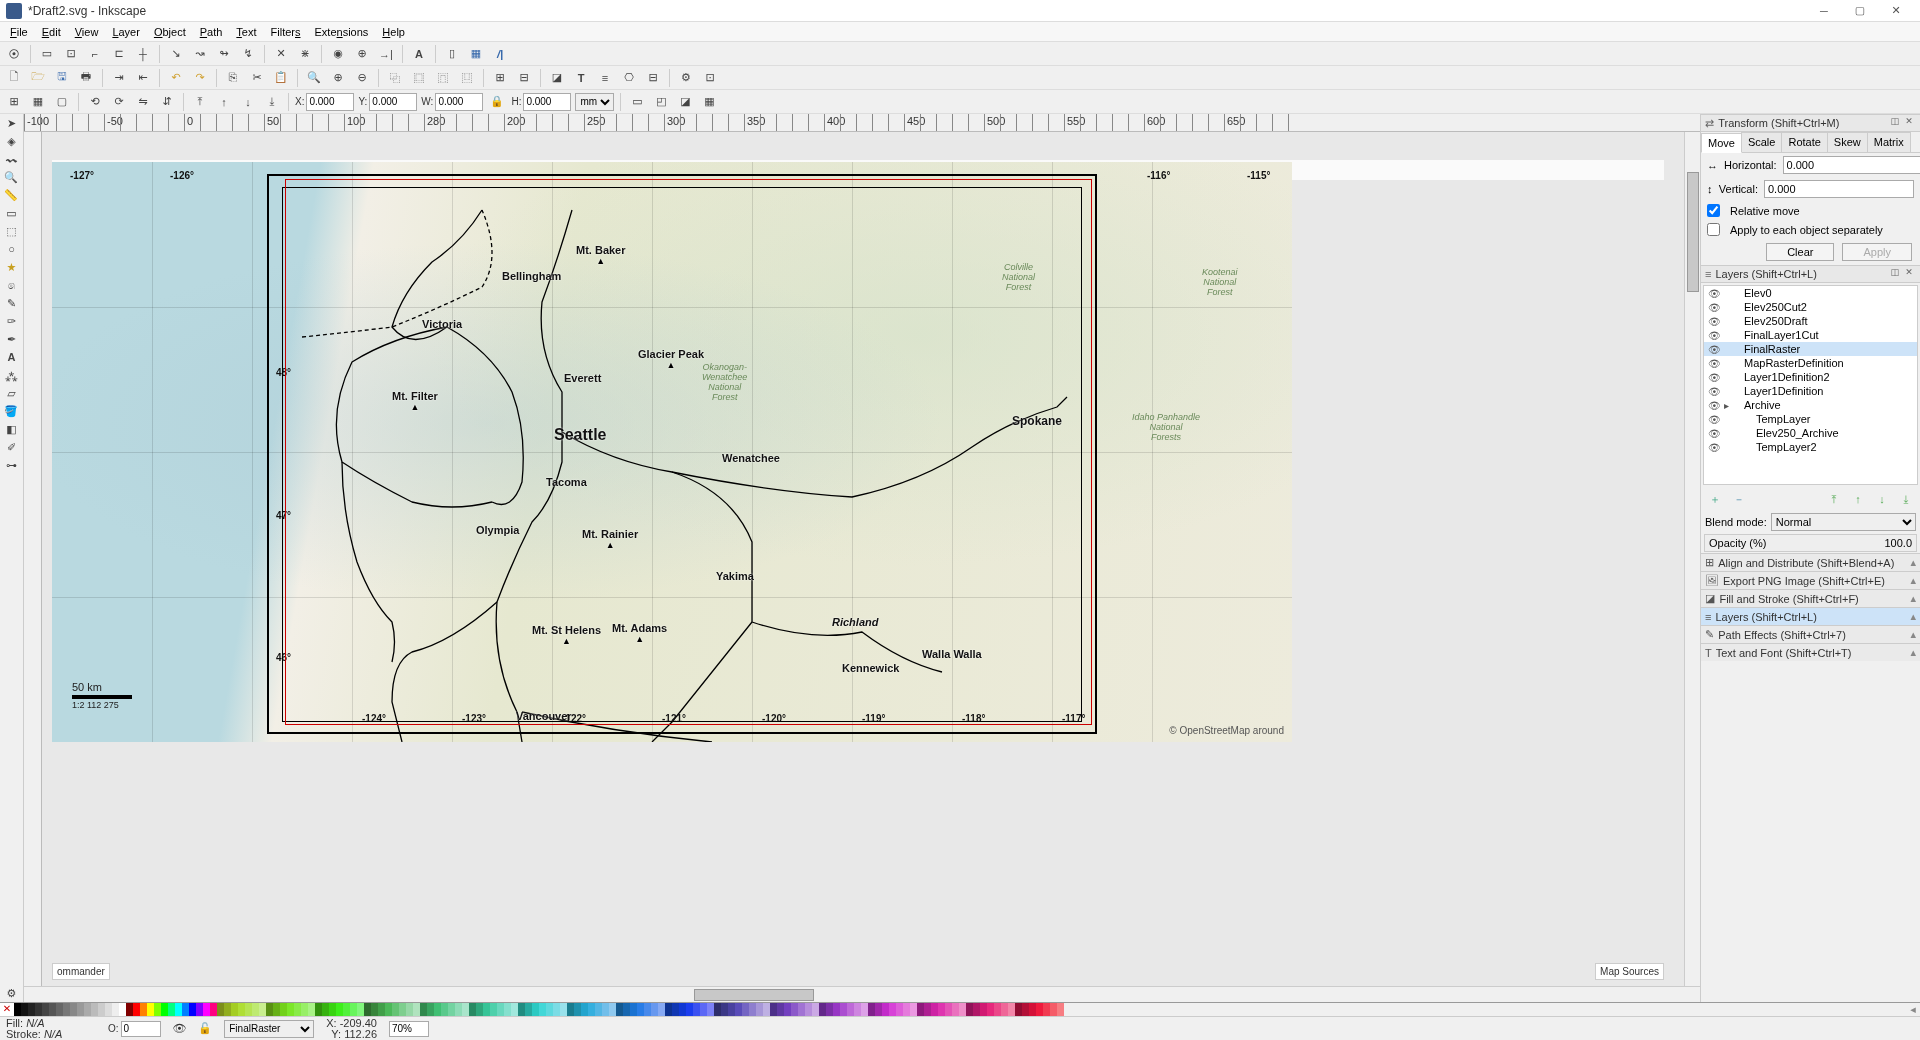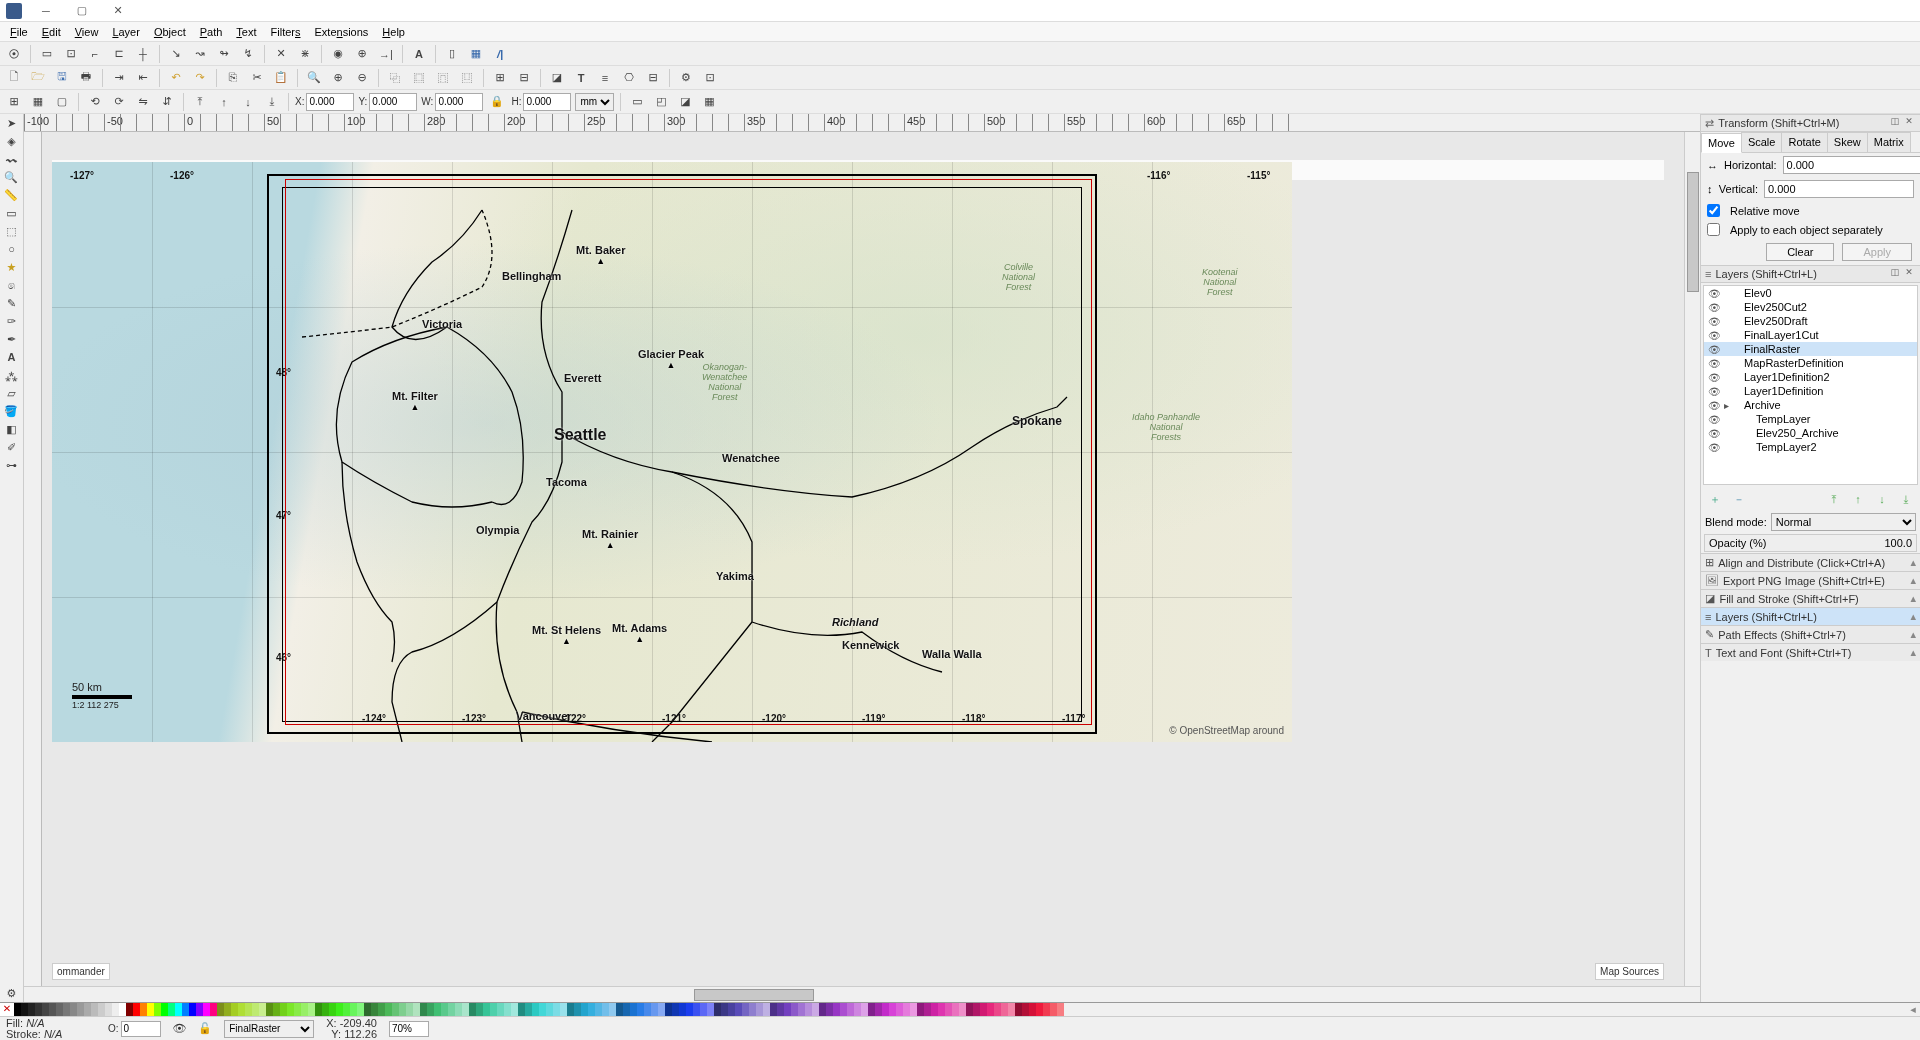--- a/index.html
+++ b/index.html
@@ -84,20 +84,21 @@
 .statusbar .coords { text-align: right; line-height: 11px; }
 .statusbar input { width: 40px; height: 16px; font-size: 10px; border: 1px solid #aaa; }
 .map-road { stroke: #000; stroke-width: 1.3; fill: none; }
 .map-dash { stroke: #000; stroke-width: 1.3; stroke-dasharray: 4 3; fill: none; }
 </style>
 </head>
 <body>
 
 <div class="titlebar">
   <span style="width:16px;height:16px;background:#3a5a8a;border-radius:2px;margin-right:6px"></span>
+  <span class="title">*Draft2.svg - Inkscape</span>
   <div class="winbtn">─</div>
   <div class="winbtn">▢</div>
   <div class="winbtn">✕</div>
 </div>
 
 <div class="menubar">
   <span><u>F</u>ile</span>
   <span><u>E</u>dit</span>
   <span><u>V</u>iew</span>
   <span><u>L</u>ayer</span>
@@ -387,21 +388,21 @@
               <div class="map-label big" style="left: 502px; top: 264px;">Seattle</div>
               <div class="map-label" style="left: 670px; top: 290px;">Wenatchee</div>
               <div class="map-label city" style="left: 960px; top: 252px;">Spokane</div>
               <div class="map-label" style="left: 494px; top: 314px;">Tacoma</div>
               <div class="map-label" style="left: 424px; top: 362px;">Olympia</div>
               <div class="map-label triangle" style="left: 530px; top: 366px;">Mt. Rainier</div>
               <div class="map-label" style="left: 664px; top: 408px;">Yakima</div>
               <div class="map-label triangle" style="left: 480px; top: 462px;">Mt. St Helens</div>
               <div class="map-label triangle" style="left: 560px; top: 460px;">Mt. Adams</div>
               <div class="map-label" style="left: 780px; top: 454px; font-style: italic;">Richland</div>
-              <div class="map-label" style="left: 790px; top: 477px;">Kennewick</div>
+              <div class="map-label" style="left: 790px; top: 500px;">Kennewick</div>
               <div class="map-label" style="left: 870px; top: 486px;">Walla Walla</div>
               <div class="map-label" style="left: 464px; top: 548px;">Vancouver</div>
             </div>
           <div id="green-labels">
               <div style="position: absolute; left: 1150px; top: 105px; font-size: 9px; font-style: italic; color: rgb(106, 138, 90); text-align: center; white-space: pre;">Kootenai
 National
 Forest</div>
               <div style="position: absolute; left: 1080px; top: 250px; font-size: 9px; font-style: italic; color: rgb(106, 138, 90); text-align: center; white-space: pre;">Idaho Panhandle
 National
 Forests</div>
@@ -584,21 +585,21 @@
     </div>
     <div class="blend-row" style="background:#eee;border:1px solid #ccc;margin:1px 3px">
       <span>Opacity (%)</span>
       <span class="spacer" style="flex:1"></span>
       <span>100.0</span>
     </div>
 
     <div id="docked-list">
         <div class="docked">
           <span class="ic">⊞</span>
-          <span>Align and Distribute (Click+Ctrl+A)</span>
+          <span>Align and Distribute (Shift+Blend+A)</span>
           <span class="caret">▴</span>
         </div>
         <div class="docked">
           <span class="ic">🖼</span>
           <span>Export PNG Image (Shift+Ctrl+E)</span>
           <span class="caret">▴</span>
         </div>
         <div class="docked">
           <span class="ic">◪</span>
           <span>Fill and Stroke (Shift+Ctrl+F)</span>

